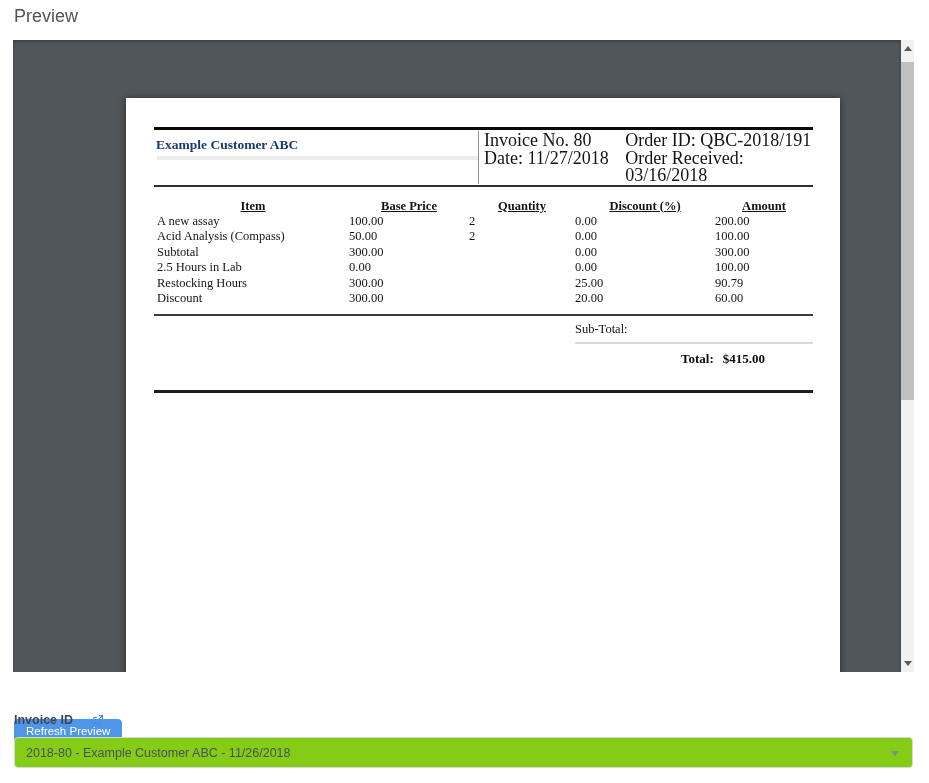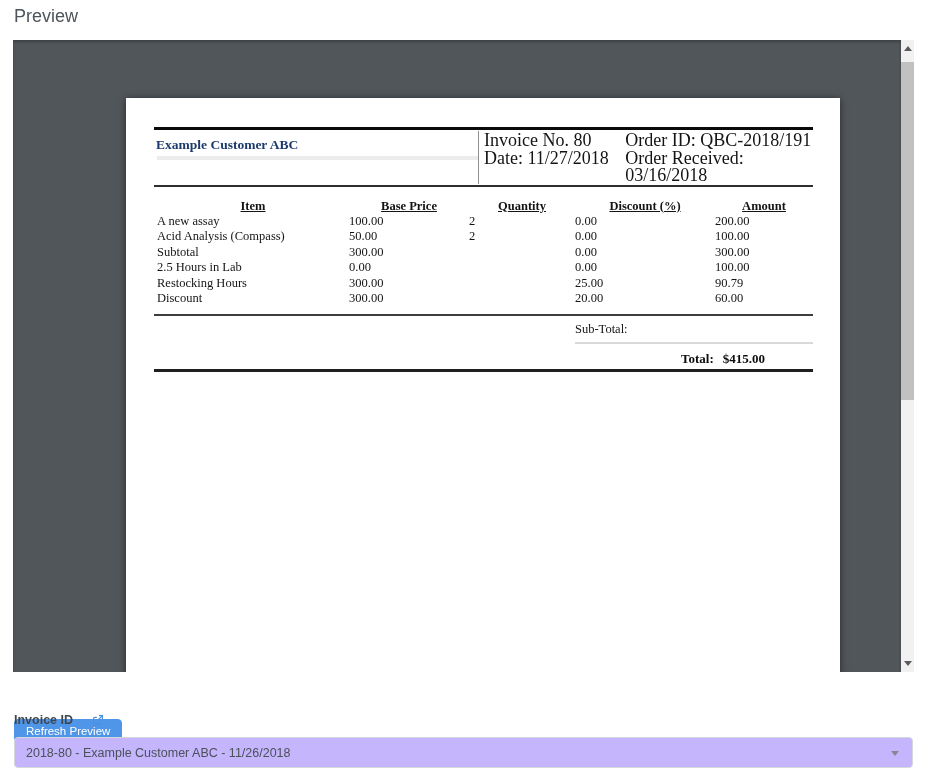--- a/index.html
+++ b/index.html
@@ -48,21 +48,21 @@
   table.items th.c1,table.items td.c1{padding-left:3px;}
   .totals-divider{margin-top:8px;border-top:2px solid #3d3d3d;width:659px;}
   .subtotal-row{
     margin-left:421px;width:238px;box-sizing:border-box;text-align:left;
     font-family:"Liberation Serif", serif;font-size:12.5px;
     padding:6px 0 5px 0;border-bottom:2px solid #d9d9d9;color:#141414;
   }
   .total-row{
     margin-left:421px;width:238px;box-sizing:border-box;text-align:right;
     font-family:"Liberation Serif", serif;font-size:13px;font-weight:bold;
-    padding:7px 48px 2px 0;color:#0d0d0d;
+    padding:7px 48px 23px 0;color:#0d0d0d;
   }
   .total-label{margin-right:9px;}
   .final-line{border-top:3px solid #1f1f1f;width:659px;}
   
   .scrollbar{
     position:absolute;left:901px;top:40px;width:13px;height:632px;background:#f1f1f1;
   }
   .scroll-btn{
     position:absolute;left:0;width:13px;height:17px;
     display:flex;align-items:center;justify-content:center;cursor:pointer;
@@ -82,21 +82,21 @@
     cursor:pointer;
     margin-top:36px;
   }
   .field-label-row{
     position:absolute;left:14px;top:713px;display:flex;align-items:center;gap:19px;
   }
   .field-label{font-size:12.5px;font-weight:bold;color:#40474e;}
   .ext-icon{display:block;cursor:pointer;}
   .select-box{
     position:absolute;left:14px;top:737px;width:899px;height:31px;
-    box-sizing:border-box;background:#c4b5fd;border:1px solid #d3d8dd;border-radius:4px;
+    box-sizing:border-box;background:#84cc16;border:1px solid #d3d8dd;border-radius:4px;
     display:flex;align-items:center;padding:0 28px 0 11px;
     font-size:12.5px;color:#4a5158;cursor:pointer;
   }
   .select-caret{
     position:absolute;right:13px;top:13px;width:0;height:0;
     border-left:4px solid transparent;border-right:4px solid transparent;
     border-top:5px solid #84898f;
   }
 </style>
 </head>

